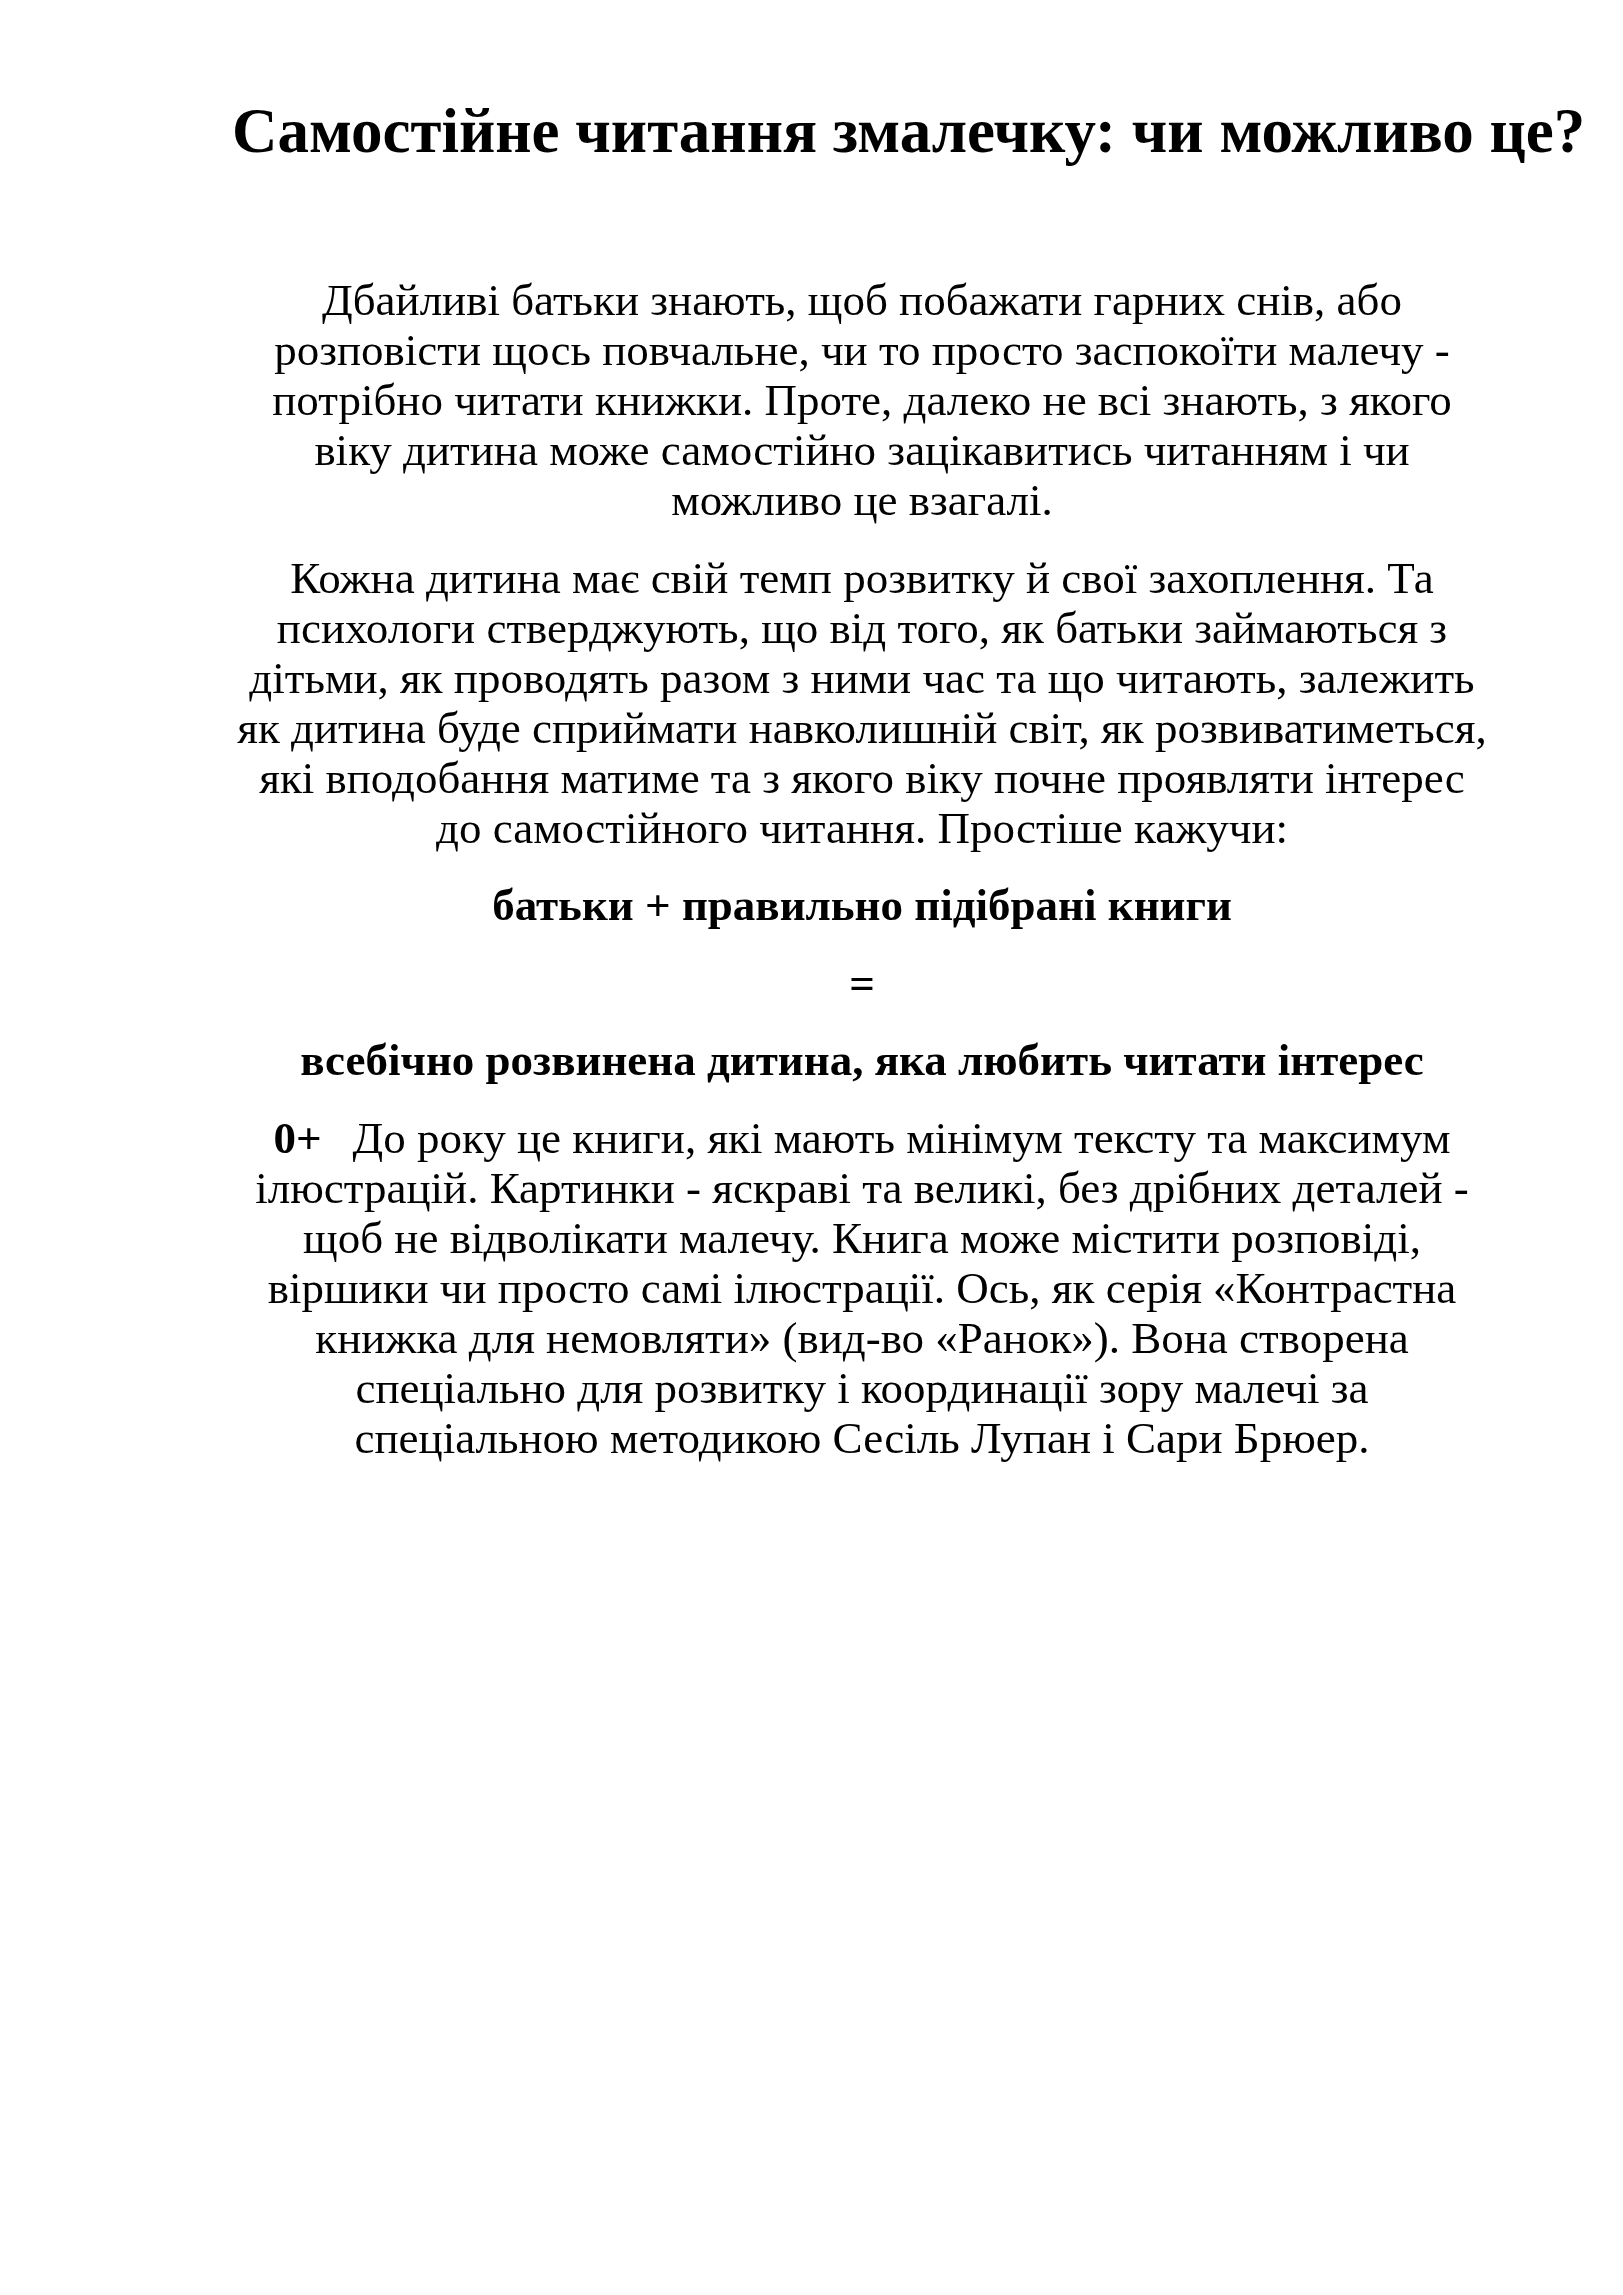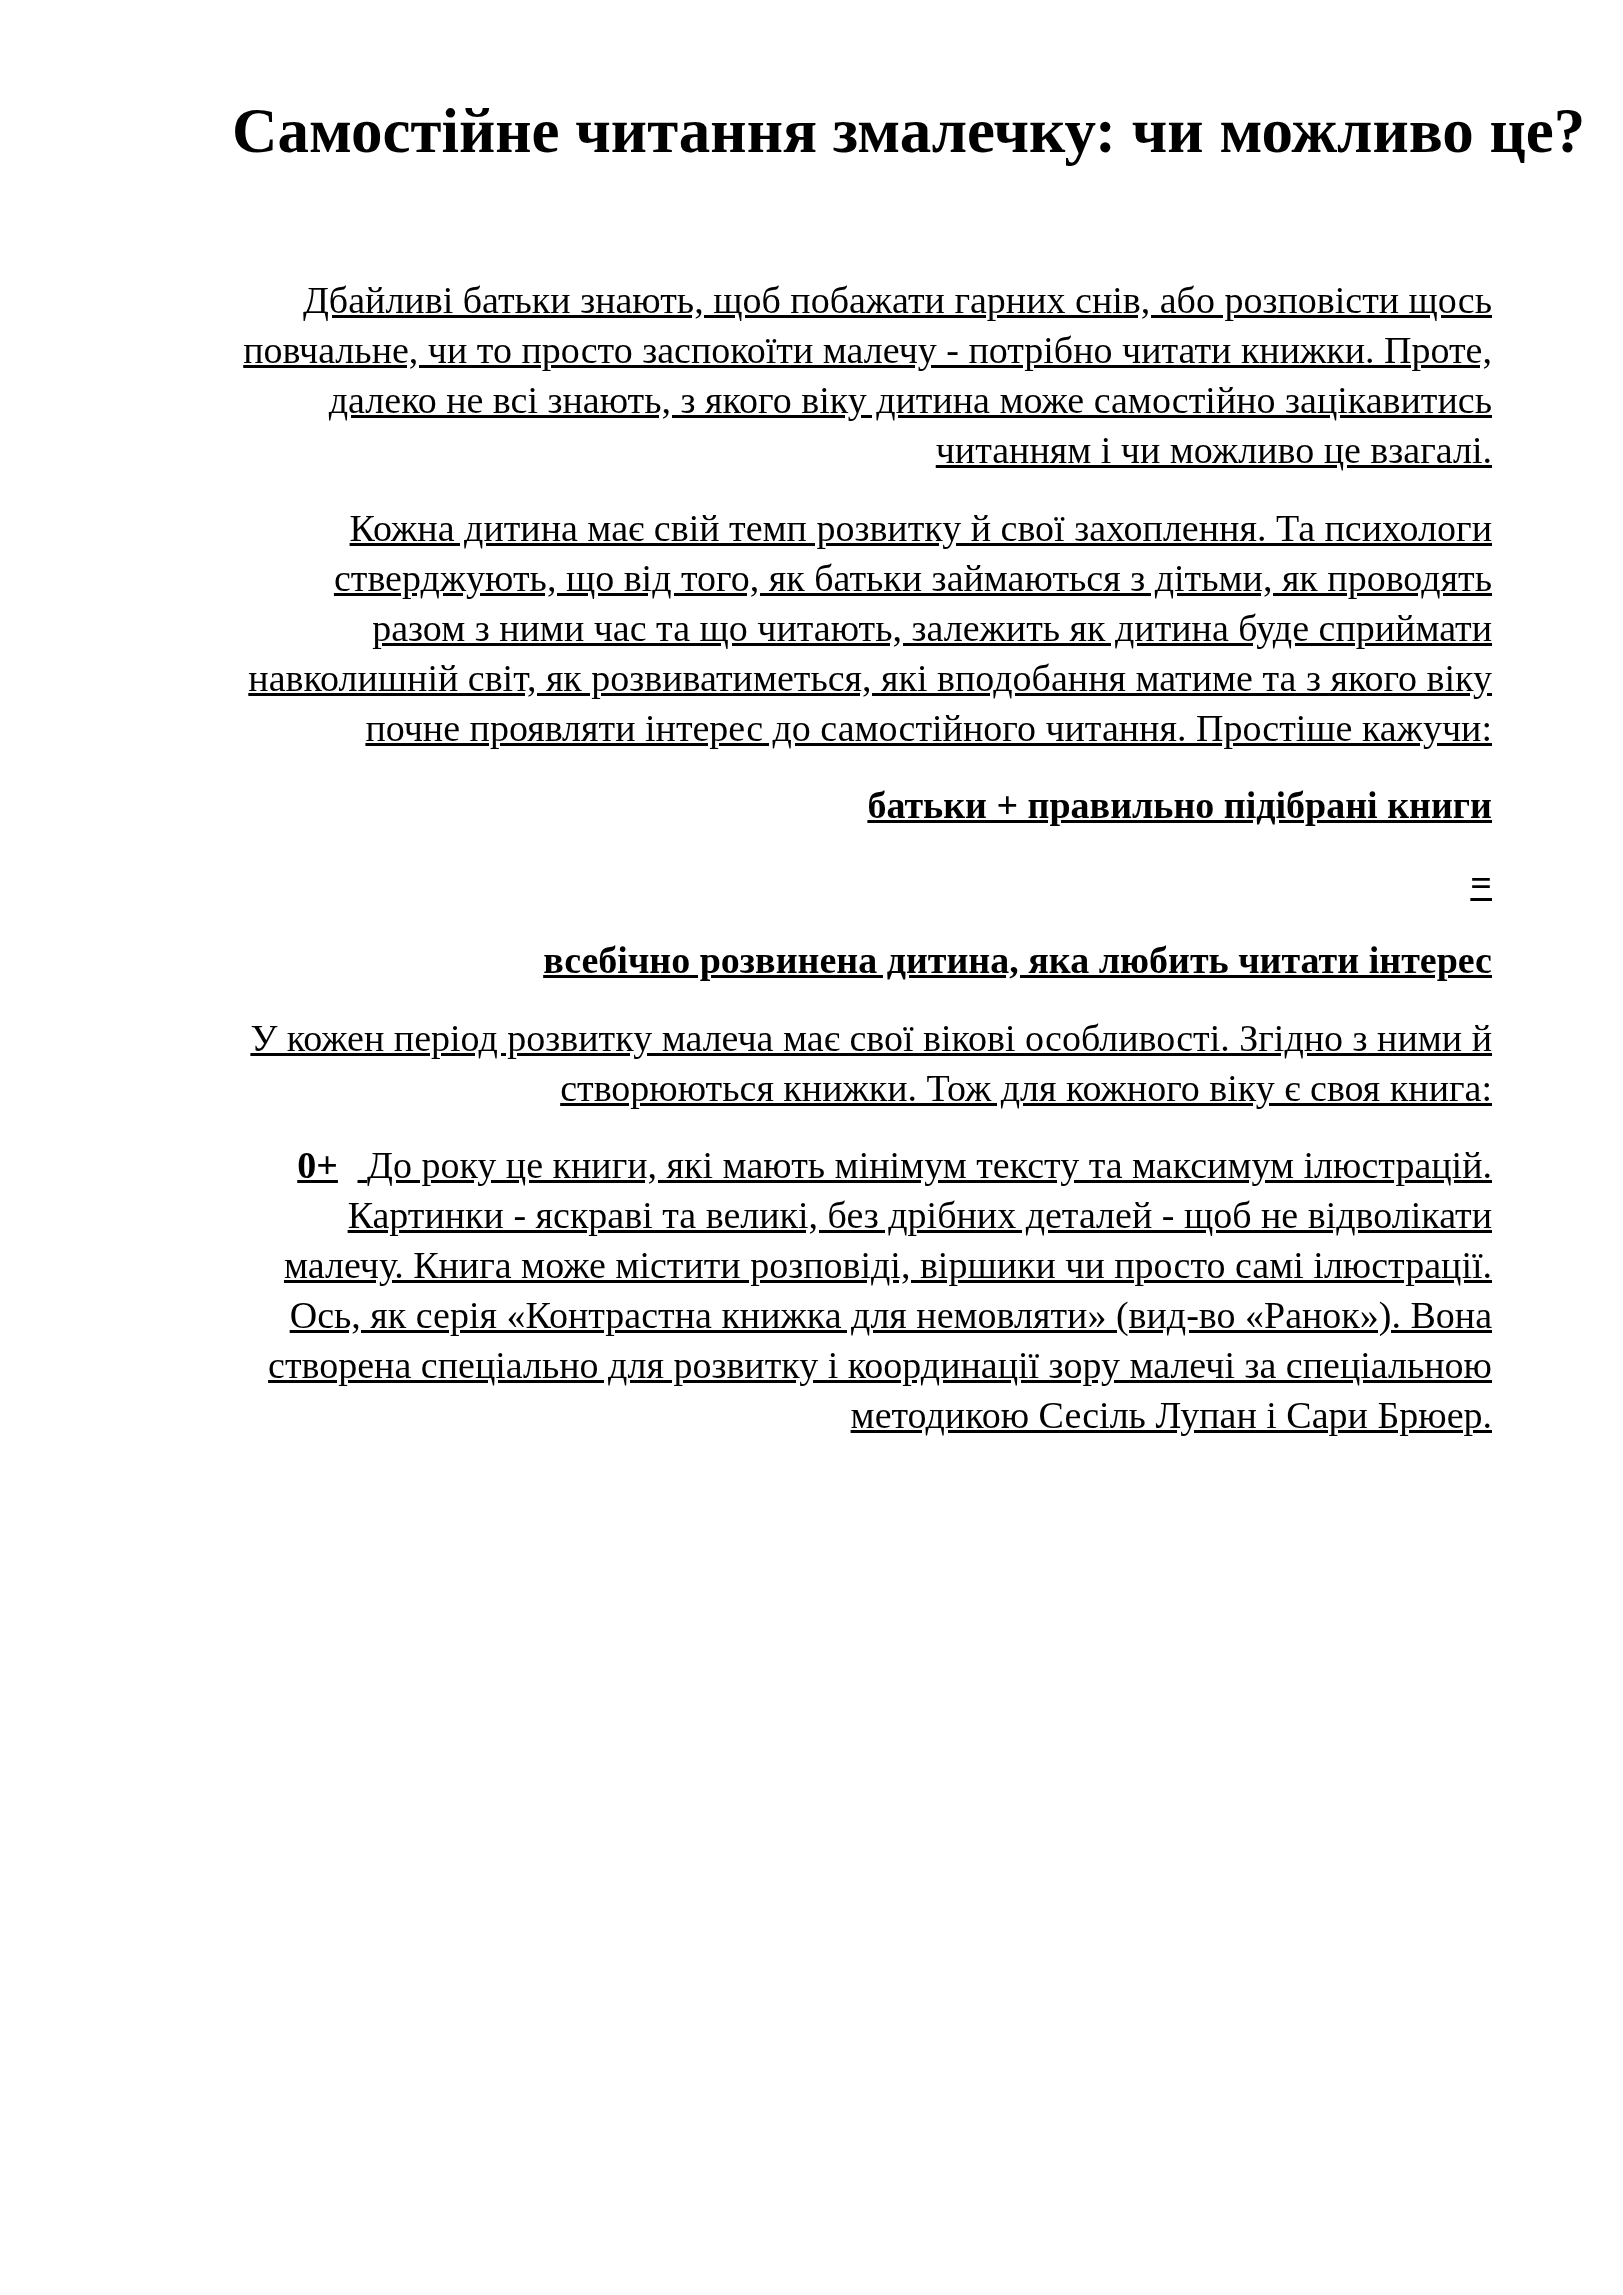--- a/index.html
+++ b/index.html
@@ -31,25 +31,24 @@
   }
   .doc-title {
     font-size: 63px;
     line-height: 72px;
     font-weight: bold;
     text-align: left;
     white-space: nowrap;
     margin: 95px 0 108px 0;
   }
   .para {
-    font-size: 38px;
+    font-size: 45px;
     line-height: 50px;
     margin: 0 0 27.5px 0;
-    text-align: right;
-    text-decoration: underline;
+    text-align: center;
   }
   .para.bold {
     font-weight: bold;
   }
   .age-prefix {
     font-weight: bold;
     padding-right: 19.6px;
   }
 </style>
 </head>
@@ -64,19 +63,18 @@
 
     <p class="para">Кожна дитина має свій темп розвитку й свої захоплення. Та психологи стверджують, що від того, як батьки займаються з дітьми, як проводять разом з ними час та що читають, залежить як дитина буде сприймати навколишній світ, як розвиватиметься, які вподобання матиме та з якого віку почне проявляти інтерес до самостійного читання. Простіше кажучи:</p>
 
     <p class="para bold">батьки + правильно підібрані книги</p>
 
     <p class="para bold">=</p>
 
     <p class="para bold">всебічно розвинена дитина, яка любить читати інтерес</p>
 
 
-    <p class="para">У кожен період розвитку малеча має свої вікові особливості. Згідно з ними й створюються книжки. Тож для кожного віку є своя книга:</p>
 
     <p class="para"><strong class="age-prefix">0+</strong> <span>До року це книги, які мають мінімум тексту та максимум ілюстрацій. Картинки - яскраві та великі, без дрібних деталей - щоб не відволікати малечу. Книга може містити розповіді, віршики чи просто самі ілюстрації. Ось, як серія «Контрастна книжка для немовляти» (вид-во «Ранок»). Вона створена спеціально для розвитку і координації зору малечі за спеціальною методикою Сесіль Лупан і Сари Брюер.</span></p>
 
   </div>
 </div>
 
 
 </body></html>

